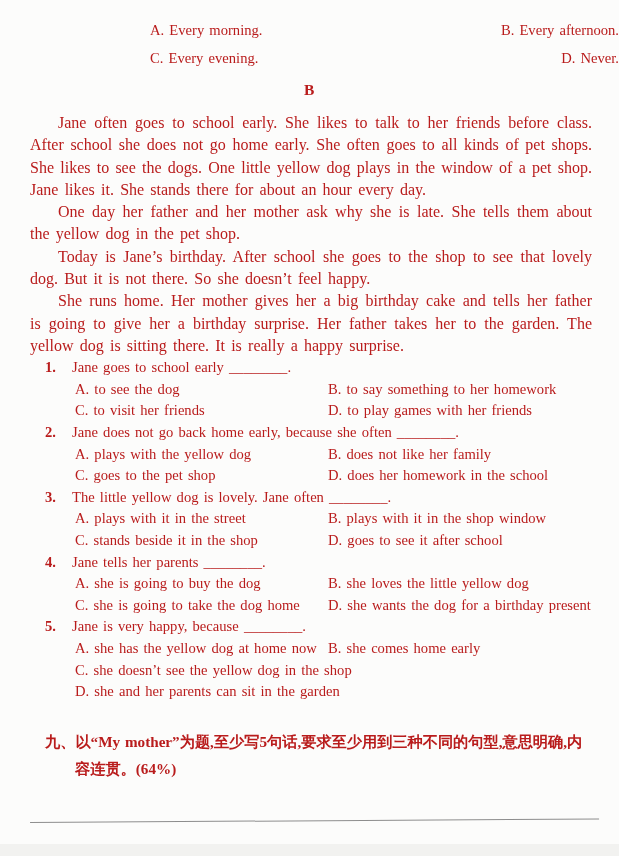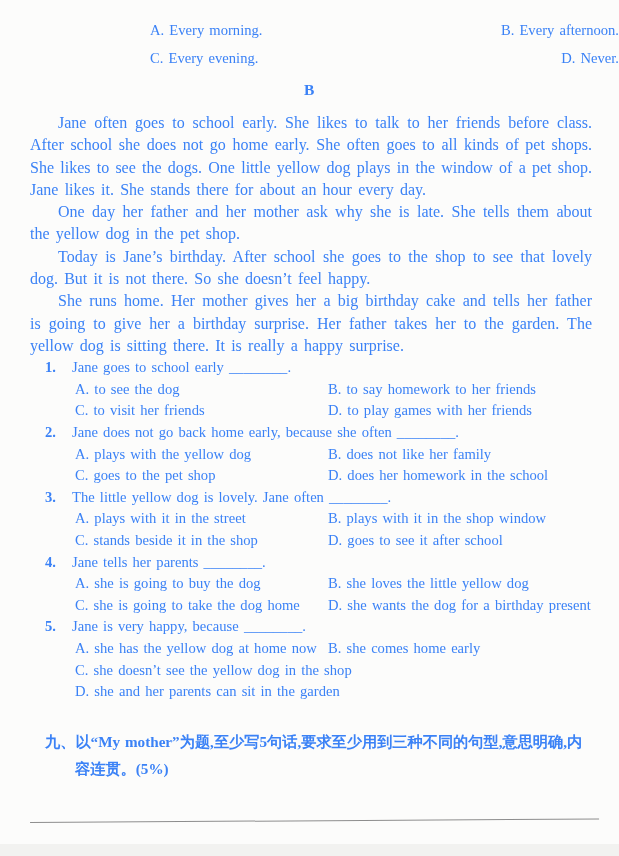--- a/index.html
+++ b/index.html
@@ -5,21 +5,21 @@
   html,body{margin:0;padding:0;}
   body{
     width:619px;height:856px;
     background:#f2f2f0;
     font-family:"Liberation Serif","DejaVu Serif",serif;
   }
   .page{
     position:relative;
     width:619px;height:844px;
     background:#fcfcfb;
-    color:#3b82f6;
+    color:#b91c1c;
     overflow:hidden;
     box-sizing:border-box;
   }
   
   .top-opts{
     padding:16px 0 0 120px;
     font-size:14.6px;
   }
   .top-opts .opt-row{display:flex;line-height:28px;}
   .top-opts .l{flex:none;width:213px;}
@@ -107,21 +107,21 @@
 
   <div class="questions">
 
     <div class="question">
       <div class="stem">
         <span class="qnum">1.</span>
         <span>Jane goes to school early ________.</span>
       </div>
       <div class="opt-row">
         <span class="l">A. to see the dog</span>
-        <span class="r">B. to say homework to her friends</span>
+        <span class="r">B. to say something to her homework</span>
       </div>
       <div class="opt-row">
         <span class="l">C. to visit her friends</span>
         <span class="r">D. to play games with her friends</span>
       </div>
     </div>
 
     <div class="question">
       <div class="stem">
         <span class="qnum">2.</span>
@@ -179,21 +179,21 @@
       <div class="opt-row">
         <span class="l wide">C. she doesn’t see the yellow dog in the shop</span>
       </div>
       <div class="opt-row">
         <span class="l wide">D. she and her parents can sit in the garden</span>
       </div>
     </div>
 
   </div>
 
-  <div class="writing-task">九、以“My mother”为题,至少写5句话,要求至少用到三种不同的句型,意思明确,内容连贯。(5%)</div>
+  <div class="writing-task">九、以“My mother”为题,至少写5句话,要求至少用到三种不同的句型,意思明确,内容连贯。(64%)</div>
 
   <div class="answer-lines">
     <div class="answer-line"></div>
     <div class="answer-line"></div>
 
   </div>
 
 </div>
 
 </body></html>

